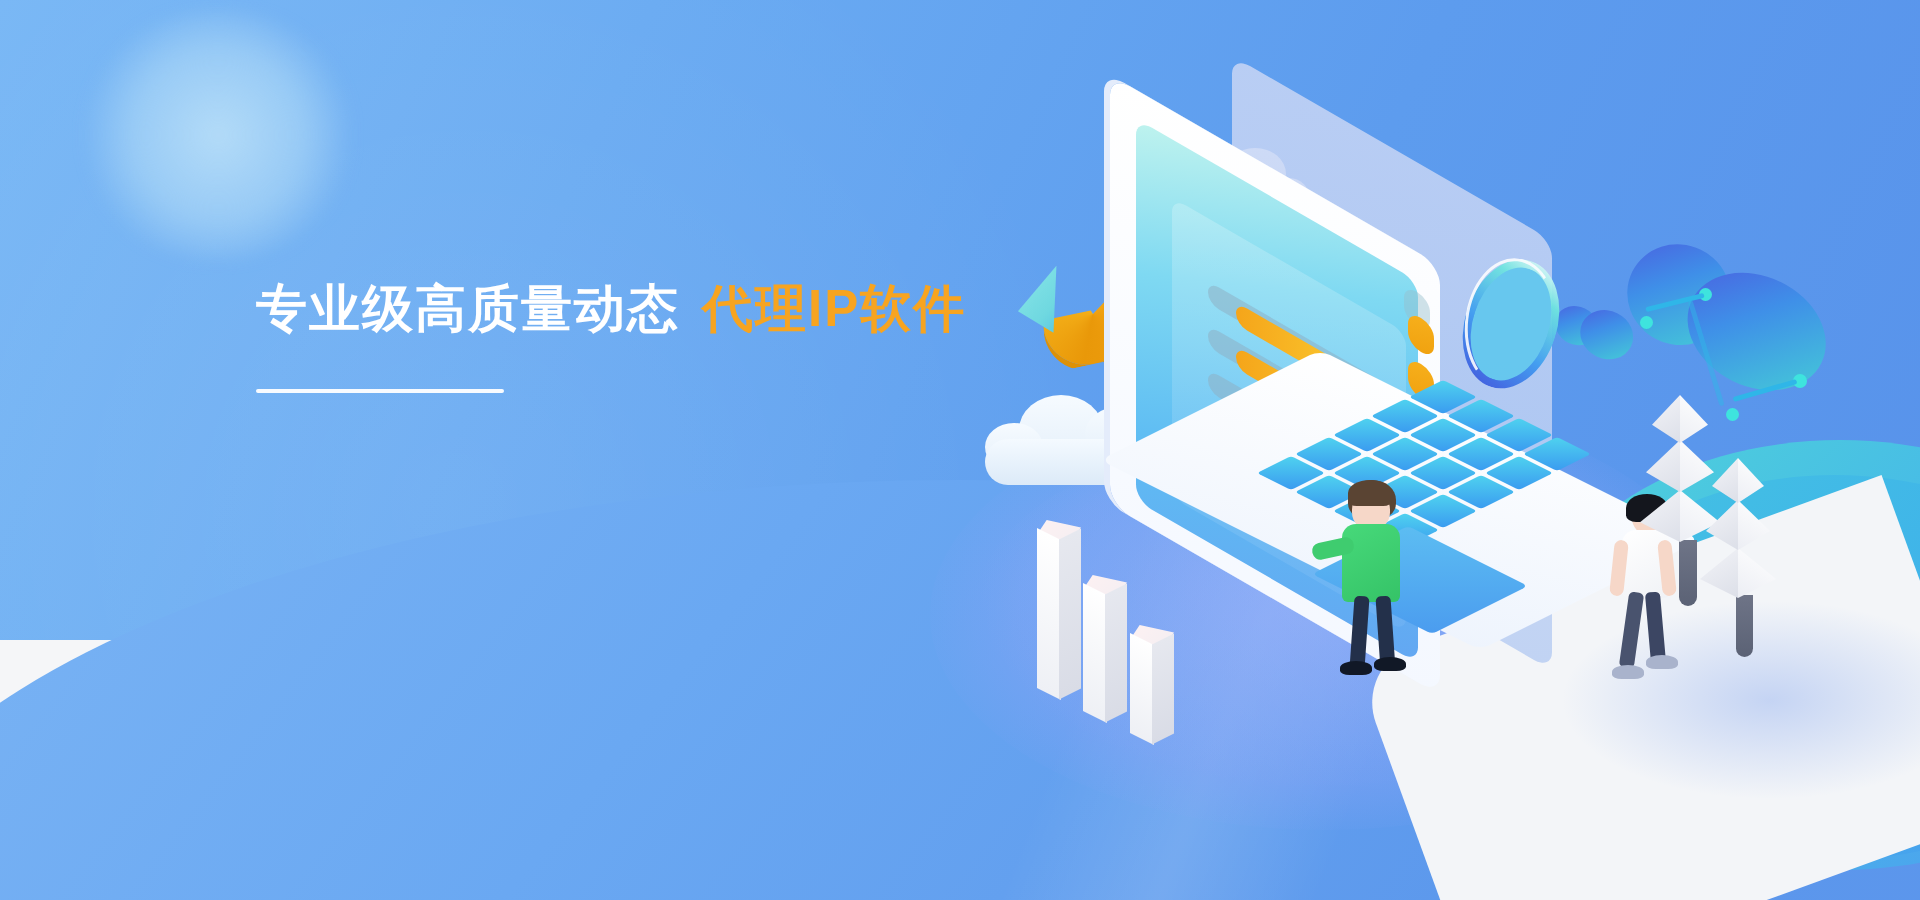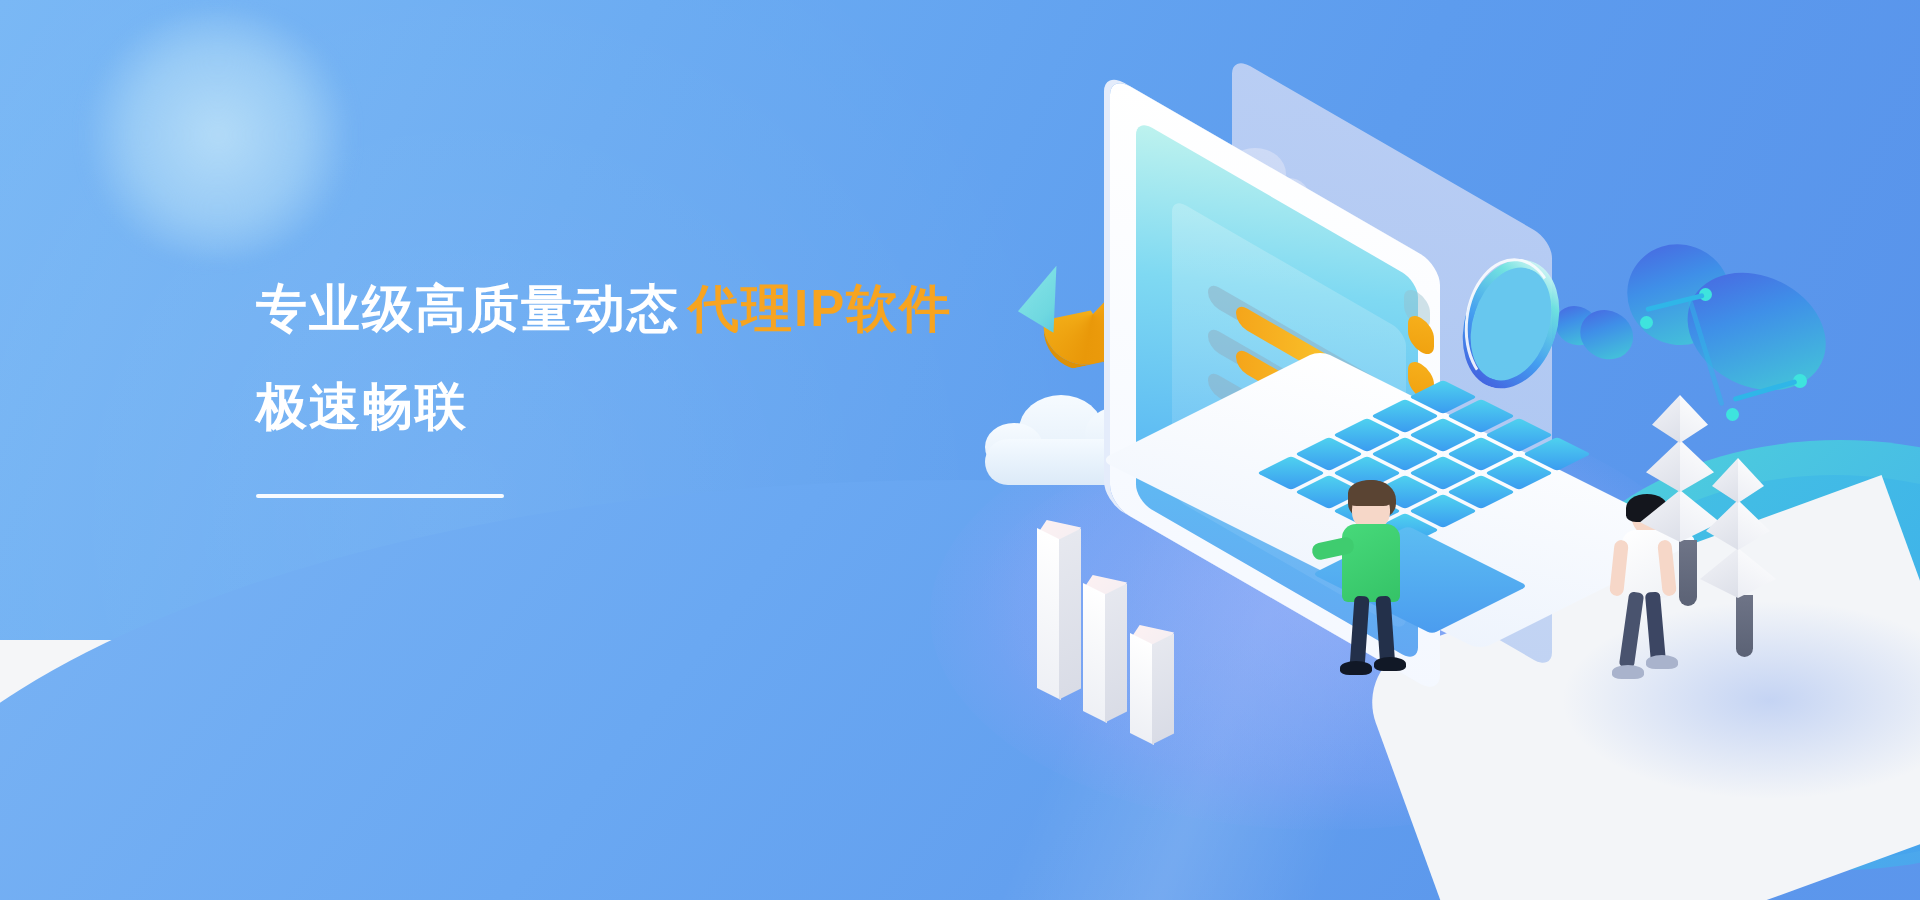--- a/index.html
+++ b/index.html
@@ -77,21 +77,21 @@
     width:420px; height:200px; border-radius:50%;
     background:radial-gradient(ellipse at 50% 50%, rgba(110,150,235,.35), rgba(110,150,235,0) 70%);
   }
 
   
   .copy { position:absolute; left:256px; top:280px; width:760px; }
   .headline {
     font-size:51px; font-weight:700; color:#ffffff;
     letter-spacing:2px; line-height:1.12; white-space:nowrap;
   }
-  .headline .accent { color:#f7a420; margin-left:8px; }
+  .headline .accent { color:#f7a420; margin-left:22px; }
   .headline-2 {
     font-size:51px; font-weight:700; color:#ffffff;
     letter-spacing:2px; margin-top:36px; white-space:nowrap;
   }
   .divider {
     width:248px; height:4px; background:#ffffff;
     margin-top:52px; border-radius:2px; opacity:.95;
   }
   .subline {
     font-size:41px; font-weight:700; color:#ffffff;
@@ -387,17 +387,16 @@
       <div class="leafL" style="left:1712px;top:458px;width:26px;height:45px;clip-path:polygon(100% 0,100% 100%,0 62%);"></div>
       <div class="leafR" style="left:1738px;top:458px;width:26px;height:45px;clip-path:polygon(0 0,100% 62%,0 100%);"></div>
     </div>
 
   </div>
 
   <div class="copy">
     <div class="headline">
       <span>专业级高质量动态</span><span class="accent">代理IP软件</span>
     </div>
-    <div class="headline-2">极速畅联</div>
     <div class="divider"></div>
   </div>
 
 </div>
 
 </body></html>

